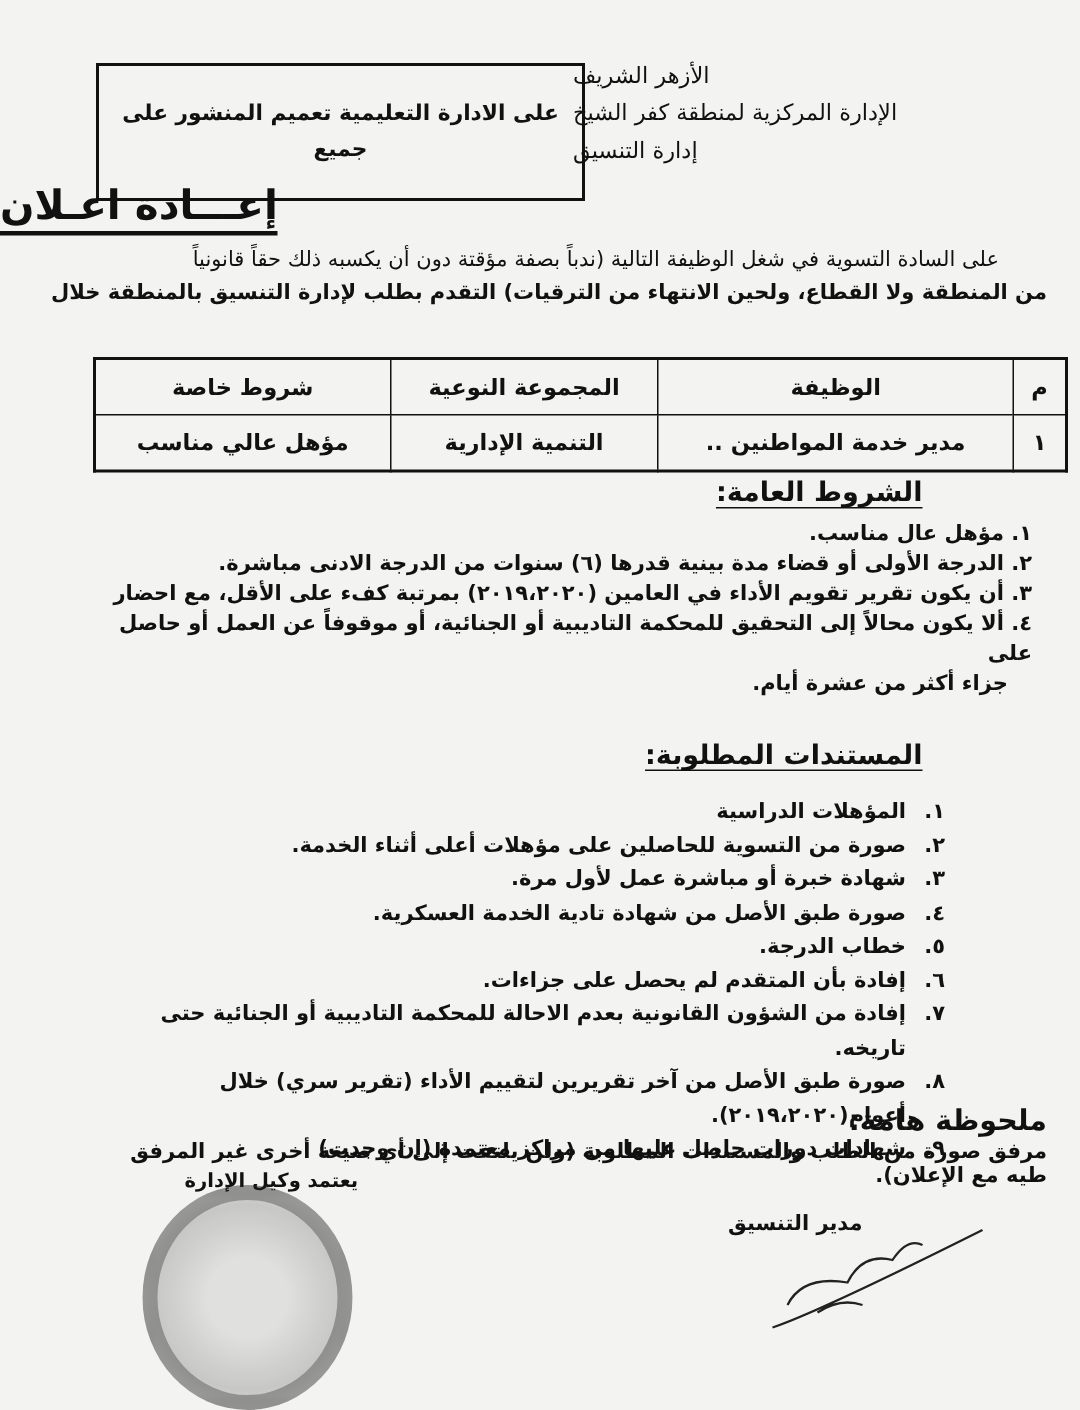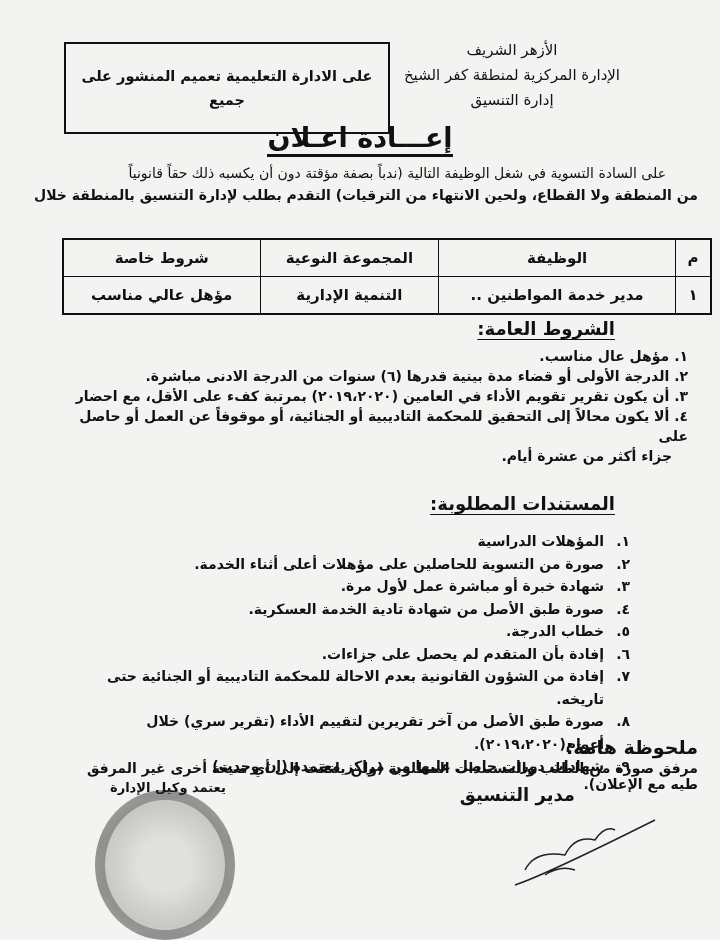--- a/index.html
+++ b/index.html
@@ -4,27 +4,27 @@
 <style>
   html, body { margin:0; padding:0; }
   body {
     width:720px; height:940px; overflow:hidden; position:relative;
     background:#f3f3f1;
     font-family:"DejaVu Sans", sans-serif;
     color:#111;
   }
   .page { position:absolute; inset:0; direction:rtl; }
   .abs { position:absolute; }
-  .hdr-right { top:38px; right:78px; width:260px; text-align:center; font-size:15px; line-height:25px; }
+  .hdr-right { top:38px; right:78px; width:260px; text-align:left; font-size:15px; line-height:25px; }
   .hdr-box {
     top:42px; left:64px; width:310px; border:2px solid #111; padding:20px 6px;
     font-weight:bold; font-size:14.5px; line-height:24px; text-align:center; direction:rtl;
   }
   .title {
-    top:122px; left:0; right:0; text-align:center; font-weight:bold; font-size:27px;
+    top:122px; left:0; right:0; text-align:left; font-weight:bold; font-size:27px;
   }
   .title span { border-bottom:3px solid #111; padding-bottom:1px; }
   .intro {
     top:162px; right:22px; left:20px; font-size:14px; line-height:22px; text-align:justify;
     font-weight:bold;
   }
   .intro .first { text-indent:32px; font-weight:normal; }
   table.jobs {
     position:absolute; top:238px; left:62px; width:650px; border-collapse:collapse;
     border:2.5px solid #111; font-weight:bold; font-size:15px; direction:rtl;
@@ -36,22 +36,22 @@
   .list { font-weight:bold; font-size:14px; line-height:20px; }
   .gen-list { top:346px; right:32px; left:60px; }
   .gen-list .item { margin:0; }
   .gen-list .cont { padding-right:16px; }
   .docs-title { top:493px; right:105px; }
   .docs-list { top:530px; right:90px; left:60px; line-height:22.5px; }
   .docs-list .item { display:flex; }
   .docs-list .num { width:26px; flex:none; }
   .note-title { top:736px; right:22px; font-weight:bold; font-size:19px; }
   .note-text { top:760px; right:22px; left:60px; font-weight:bold; font-size:14px; }
-  .sign-right { top:784px; right:145px; font-weight:bold; font-size:18px; }
-  .sign-left { top:780px; left:110px; font-weight:bold; font-size:13px; }
+  .sign-right { top:808px; right:145px; font-weight:bold; font-size:14px; }
+  .sign-left { top:780px; left:123px; font-weight:bold; font-size:13px; }
   .stamp {
     top:790px; left:95px; width:120px; height:130px; border-radius:50%;
     border:10px solid rgba(40,40,40,.35);
     background:radial-gradient(circle, rgba(0,0,0,.08) 30%, rgba(0,0,0,.18) 70%, rgba(0,0,0,.05) 100%);
   }
   .watermark { top:435px; left:262px; width:200px; height:80px; opacity:.35; }
   .wm-text { position:absolute; left:78px; top:0; font-size:42px; font-weight:bold; color:#777; direction:rtl; }
   .wm-sub { position:absolute; left:72px; top:56px; font-size:10px; letter-spacing:4px; color:#999; direction:ltr; }
   .wm-circle { position:absolute; left:0; top:8px; width:52px; height:52px; border-radius:50%; border:3px solid #d55; display:flex; align-items:center; justify-content:center; color:#d55; font-weight:bold; font-size:20px; }
 </style>

